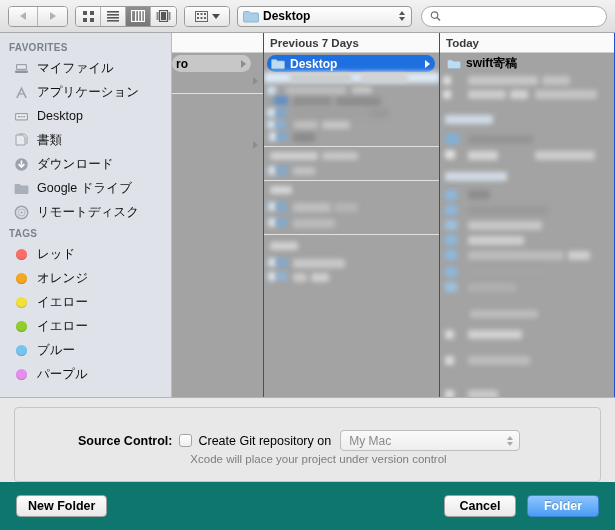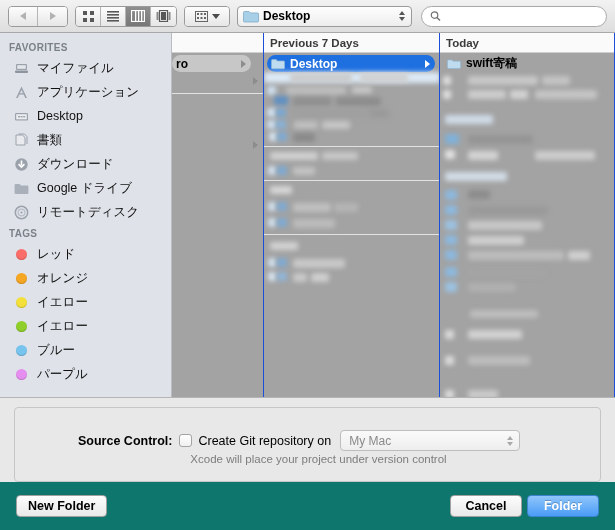--- a/index.html
+++ b/index.html
@@ -331,21 +331,21 @@
     cursor: default;
     color: #000;
   }
   .btn.default {
     background: linear-gradient(to bottom, #8fc5fb, #4a9cf6);
     border-color: #3e83cf;
     color: #fff;
     text-shadow: 0 -1px 0 rgba(0,0,0,.22);
   }
   .spacer { flex: 1; }
-  #footer .right { display: flex; gap: 5px; }
+  #footer .right { display: flex; gap: 11px; }
 </style>
 </head>
 <body>
 
 <div id="window">
 
   <div id="toolbar">
 
     <div class="seg-group navgroup">
       <div class="seg-btn disabled">

